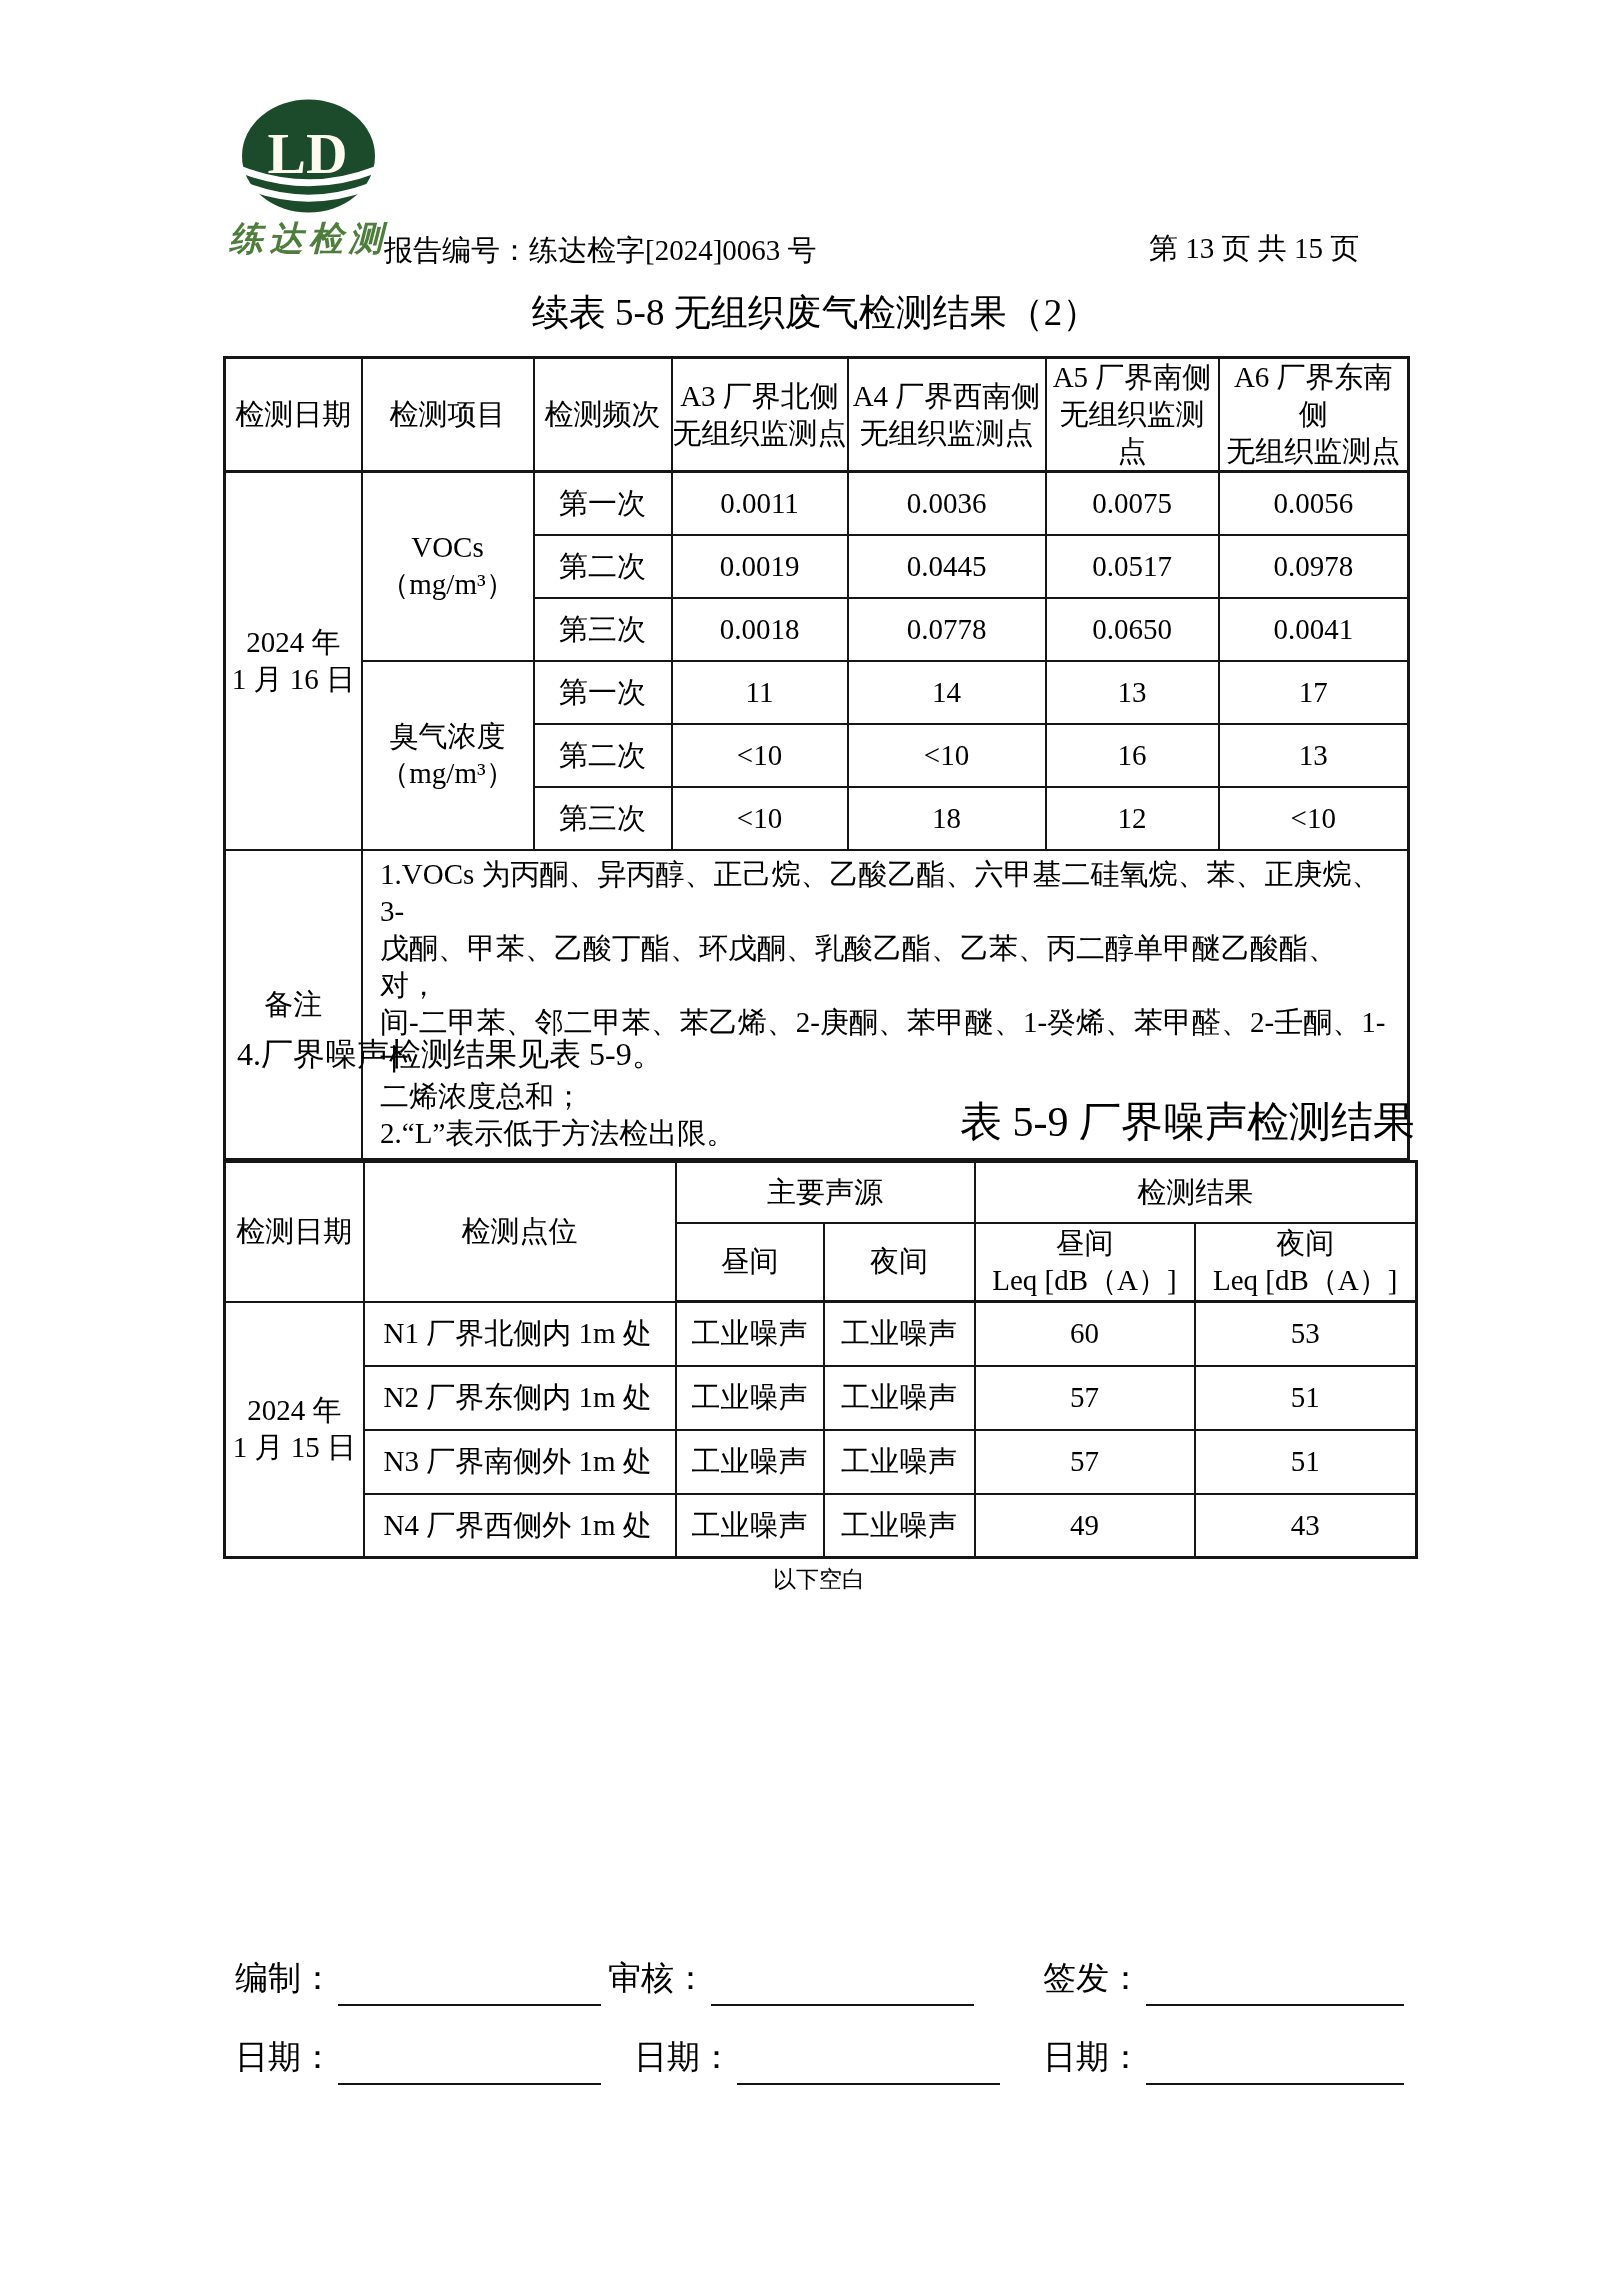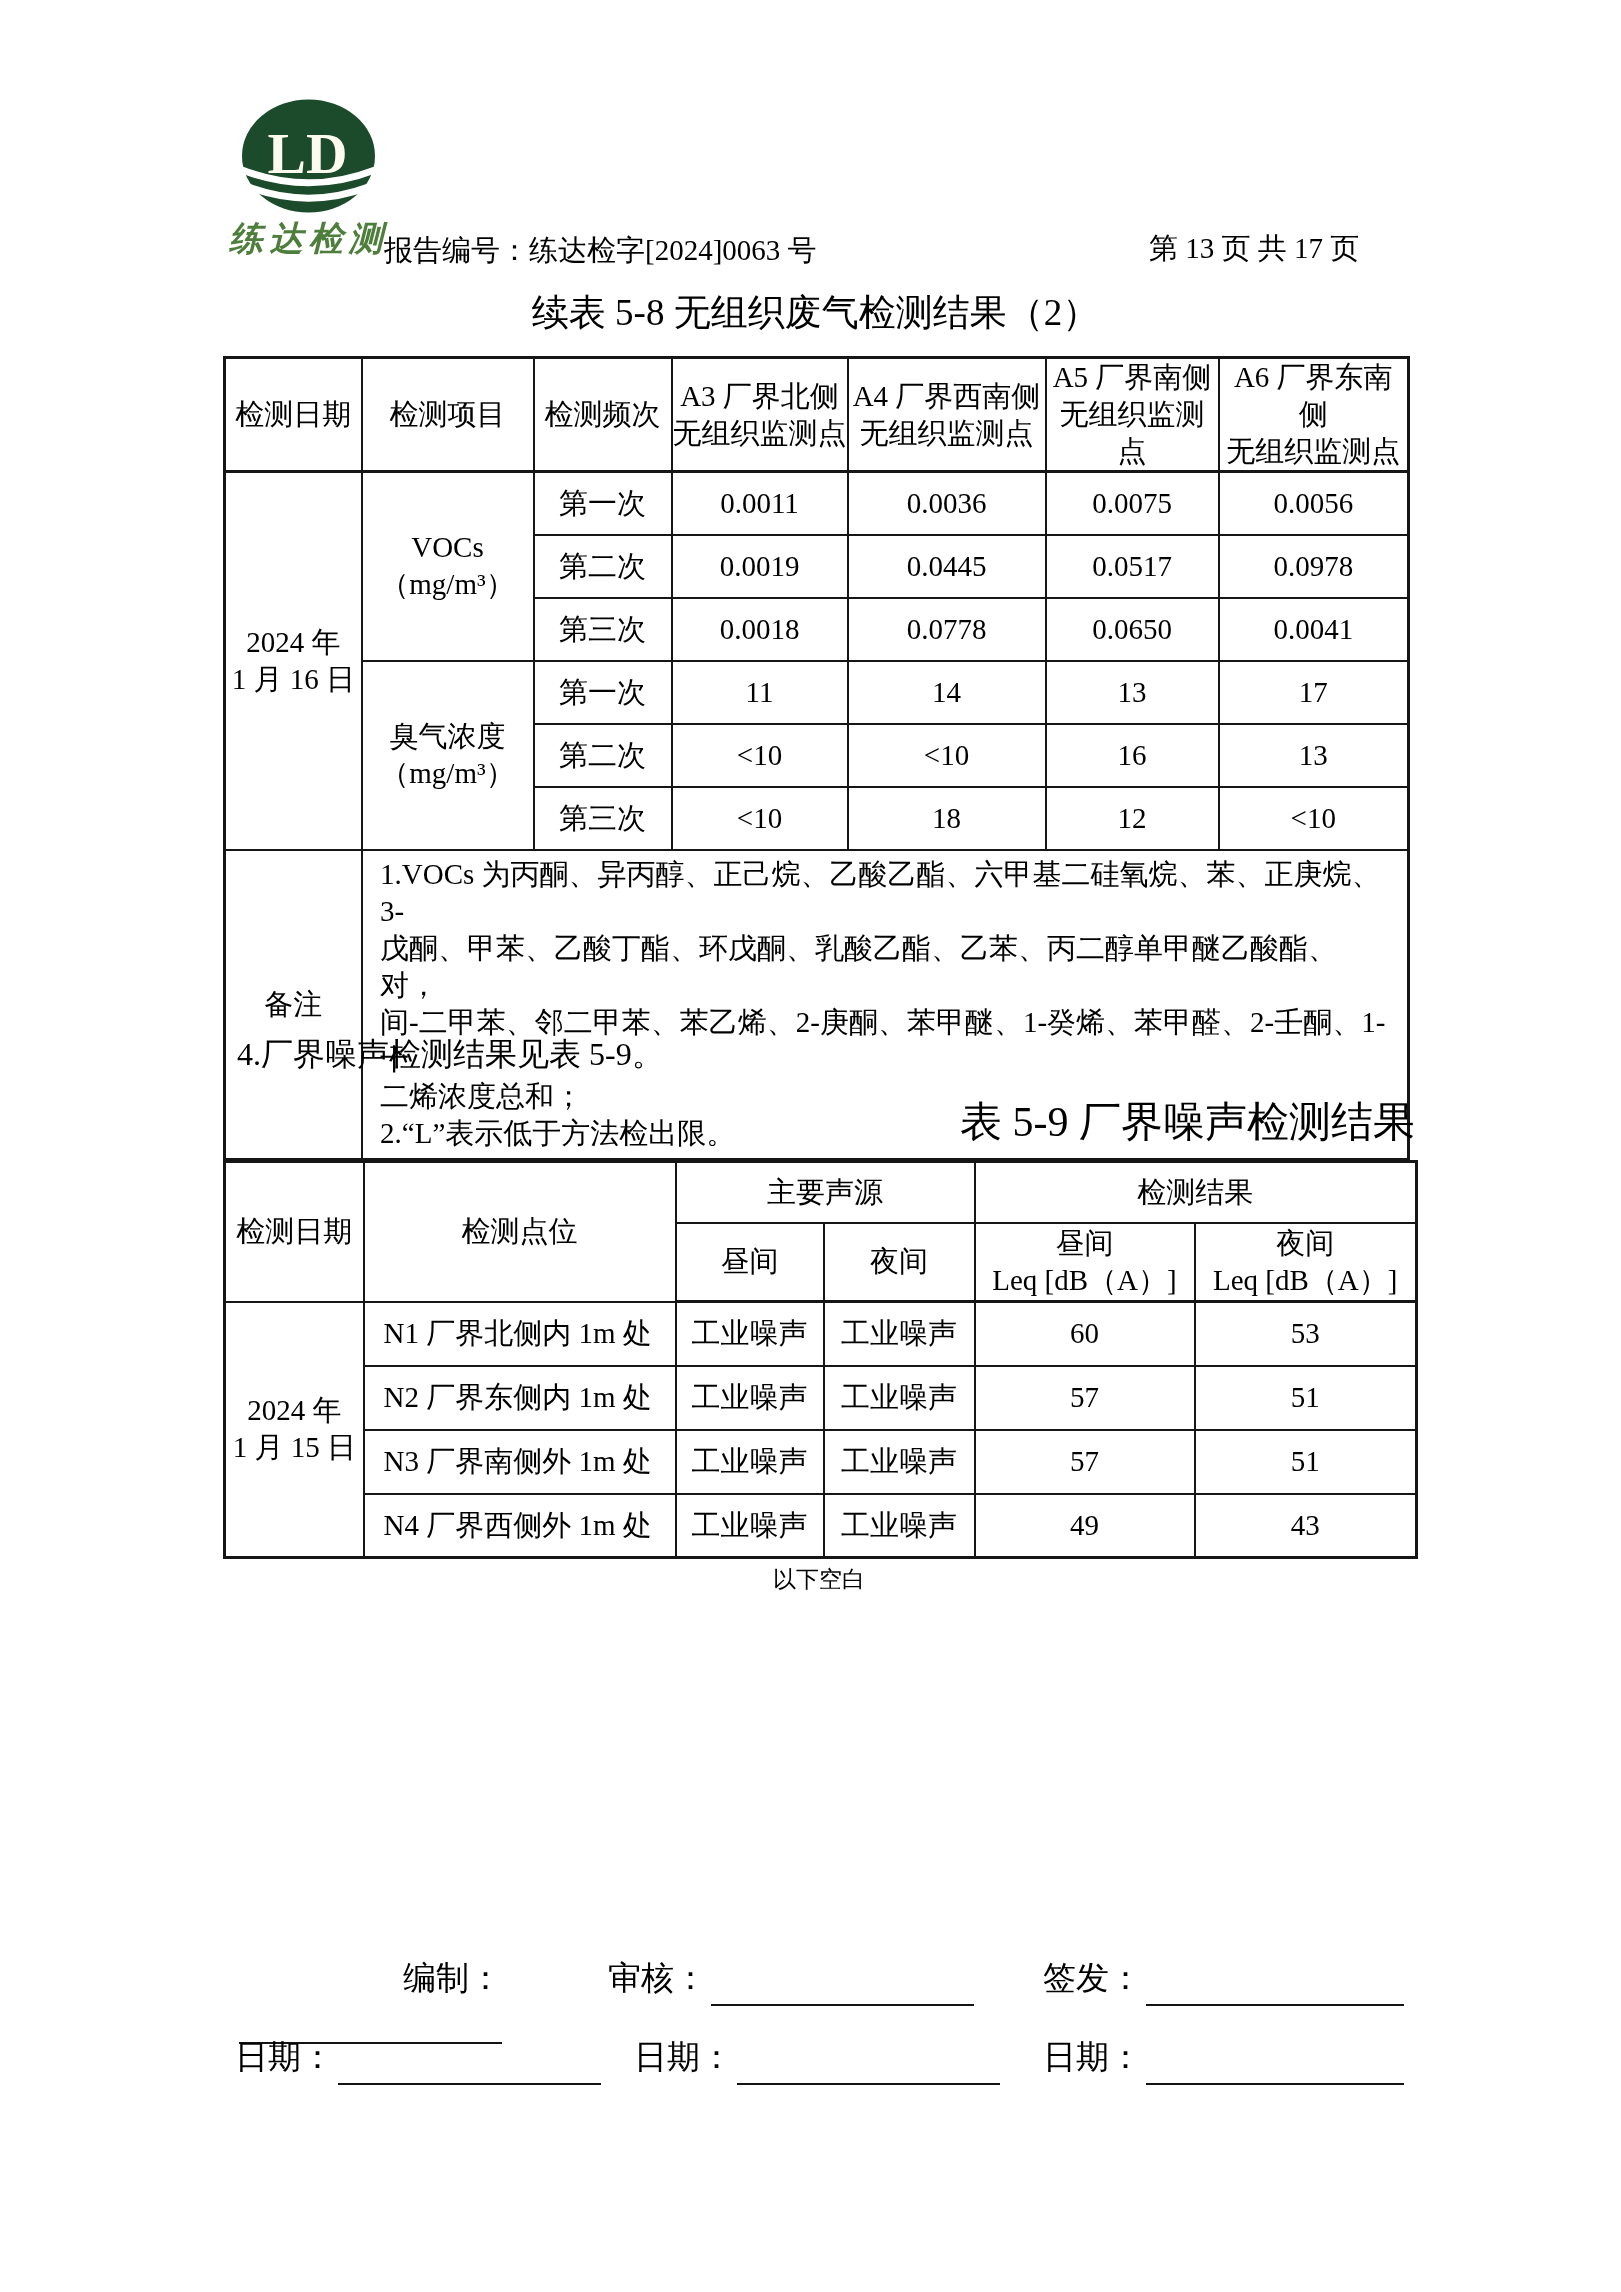--- a/index.html
+++ b/index.html
@@ -54,21 +54,21 @@
 <div class="page">
 
   <svg class="abs" style="left:241px; top:98px;" width="135" height="116" viewBox="0 0 136 116">
     <ellipse cx="68" cy="58" rx="67" ry="57" fill="#1c4b2c"></ellipse>
     <path d="M1 72 Q68 98 135 72" fill="none" stroke="#ffffff" stroke-width="7"></path>
     <path d="M7 89 Q68 112 129 89" fill="none" stroke="#ffffff" stroke-width="7"></path>
     <text x="67" y="75" text-anchor="middle" font-size="58" font-weight="bold" font-family="Liberation Serif, DejaVu Serif, serif" fill="#fdfaf0">LD</text>
   </svg>
   <div class="company-name">练达检测</div>
   <div class="report-no">报告编号：练达检字[2024]0063 号</div>
-  <div class="page-no">第 13 页 共 17 页</div>
+  <div class="page-no">第 13 页 共 15 页</div>
 
   <div class="title1">续表 5-8 无组织废气检测结果（2）</div>
 
   <table class="t1">
     <colgroup>
       <col style="width:137px">
         <col style="width:172px">
         <col style="width:138px">
       <col style="width:176px">
         <col style="width:198px">
@@ -203,21 +203,21 @@
         <td>工业噪声</td>
         <td>工业噪声</td>
         <td>49</td>
         <td>43</td>
       </tr>
     </tbody>
   </table>
 
   <div class="blank-note">以下空白</div>
 
-  <div class="sig" style="left:235px; top:1956px;flex-direction:column;">
+  <div class="sig" style="left:235px; top:1956px;">
     <span>编制：</span>
     <span class="sig-line"></span>
   </div>
   <div class="sig" style="left:608px; top:1956px;">
     <span>审核：</span>
     <span class="sig-line"></span>
   </div>
   <div class="sig" style="left:1043px; top:1956px;">
     <span>签发：</span>
     <span class="sig-line" style="width:258px"></span>

